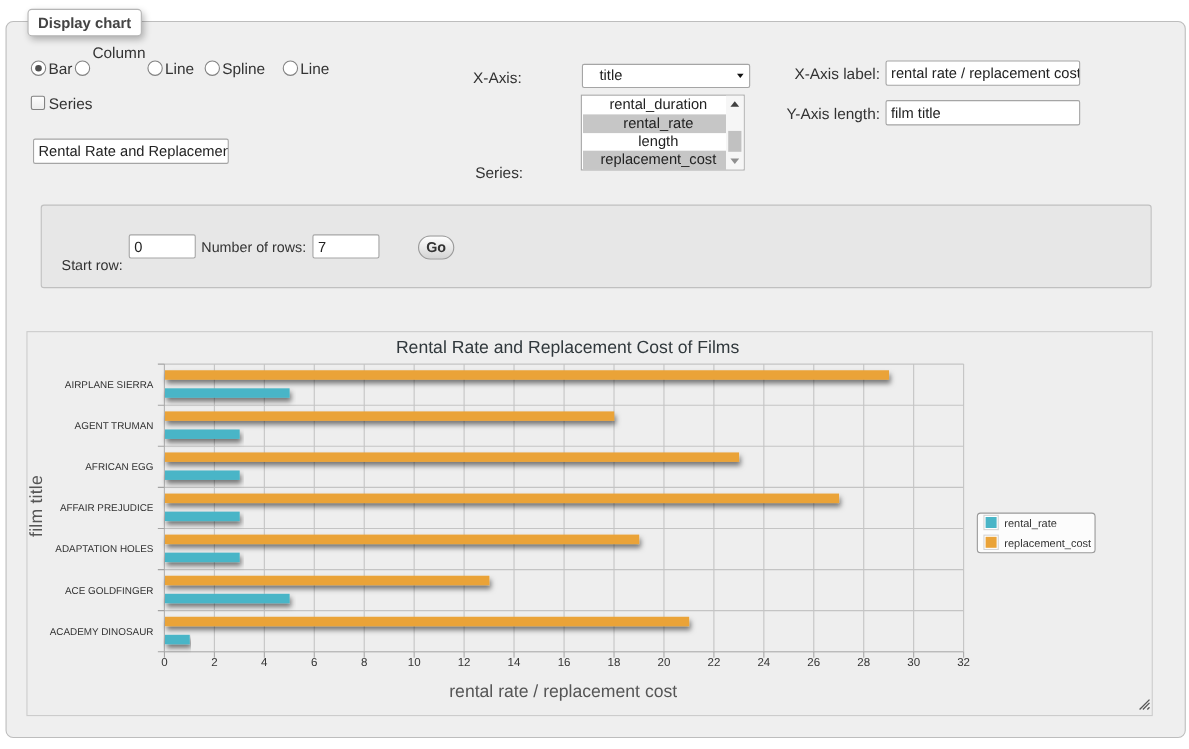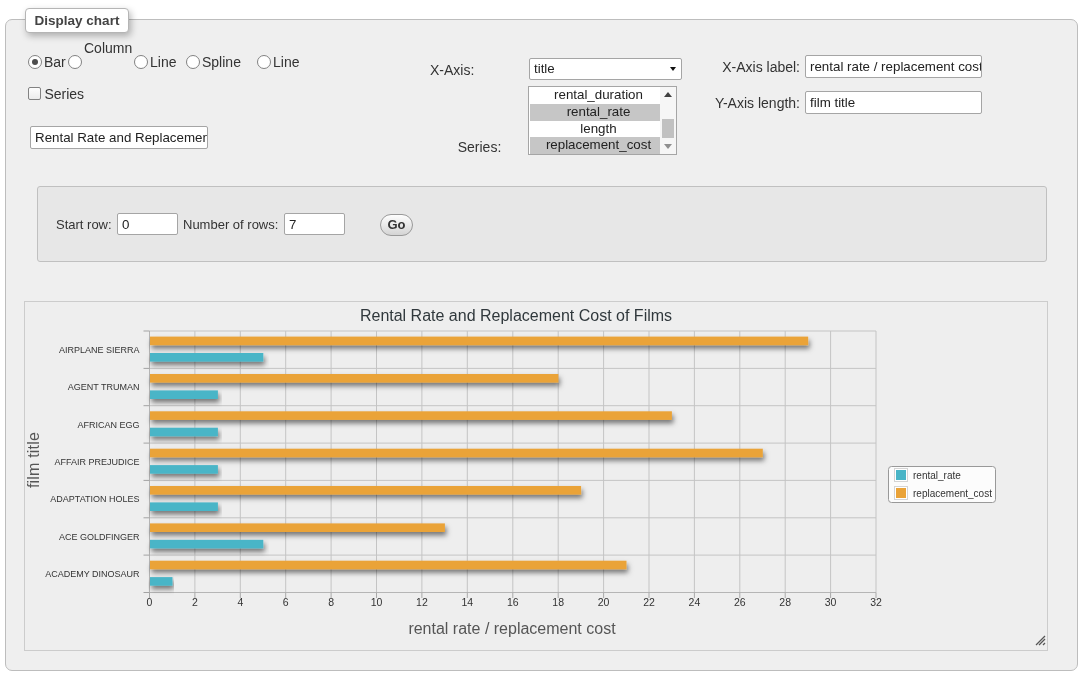--- a/index.html
+++ b/index.html
@@ -14,21 +14,21 @@
 #toolbar{left:37px;top:186px;width:1010px;height:76px;background:#e7e7e7;border:1px solid #c0c0c0;border-radius:3px;box-sizing:border-box;}
 .tlbl{font-size:13px;color:#333;}
 #gobtn{left:364px;top:214px;width:33px;height:22px;border:1px solid #999;border-radius:11px;background:linear-gradient(#fefefe,#d4d4d4);box-sizing:border-box;text-align:center;font-size:13px;font-weight:600;color:#333;line-height:20px;margin-left:16px;}
 #chartbox{left:24px;top:301px;width:1024px;height:350px;background:#eee;border:1px solid #ccc;box-sizing:border-box;}
 #mselect{left:528px;top:86px;width:149px;height:69px;background:#fff;border:1px solid #a5a5a5;box-sizing:border-box;text-align:center;}
 .mrow{position:absolute;left:1px;width:132px;height:16.75px;font-size:13.3333px;color:#222;padding-left:5px;line-height:16.5px;white-space:nowrap;overflow:hidden;box-sizing:border-box;}
 .msel{background:#c6c6c6;}
 #sbar{position:absolute;right:0;top:0;width:16px;height:67px;background:#f6f6f6;}
 .sarr{position:absolute;left:4px;width:0;height:0;}
 #sthumb{position:absolute;left:2px;top:32px;width:12px;height:19px;background:#c1c1c1;}
-#xselect{left:529px;top:58px;width:153px;height:22px;background:#fff;border:1px solid #a5a5a5;border-radius:2px;box-sizing:border-box;font-size:13.3333px;color:#222;line-height:20px;padding-left:4px;}
+#xselect{left:529px;top:58px;width:153px;height:22px;background:#fff;border:1px solid #a5a5a5;border-radius:2px;box-sizing:border-box;font-size:13.3333px;color:#222;line-height:20px;padding-left:15px;}
 #xselect .arr{position:absolute;right:5px;top:8px;width:0;height:0;border-left:3.5px solid transparent;border-right:3.5px solid transparent;border-top:4.5px solid #111;}
 </style></head>
 <body>
 <div id="wrap">
   <div class="abs" id="fieldset"></div>
   <div class="abs" id="legendbox">Display chart</div>
 
   <span class="radio on" style="left:27.7px;top:55px;"></span>
     <div class="abs lbl" style="left:44px;top:54px;">Bar</div>
   <span class="radio" style="left:67.9px;top:55px;"></span>
@@ -40,40 +40,40 @@
   <span class="radio" style="left:257px;top:55px;"></span>
     <div class="abs lbl" style="left:273px;top:54px;">Line</div>
 
   <span class="checkbox abs" style="left:28.4px;top:87.4px;"></span>
     <div class="abs lbl" style="left:44.4px;top:86px;">Series</div>
   <div class="abs tinput" style="left:30px;top:126px;width:178px;height:23px;line-height:22px;">Rental Rate and Replacement Cost of Films</div>
 
   <div class="abs lbl" style="left:430px;top:61.5px;width:95px;text-align:left;">X-Axis:</div>
   <div class="abs" id="xselect">title<span class="arr"></span></div>
 
-  <div class="abs lbl" style="left:432px;top:139px;width:95px;text-align:center;">Series:</div>
+  <div class="abs lbl" style="left:432px;top:149px;width:95px;text-align:left;">Series:</div>
   <div class="abs" id="mselect">
     <div class="mrow" style="top:0px;">rental_duration</div>
     <div class="mrow msel" style="top:16.75px;">rental_rate</div>
     <div class="mrow" style="top:33.5px;">length</div>
     <div class="mrow msel" style="top:50.25px;">replacement_cost</div>
     <div id="sbar">
       <span class="sarr" style="top:5px;border-left:4px solid transparent;border-right:4px solid transparent;border-bottom:5px solid #404040;"></span>
       <span class="sarr" style="bottom:5px;border-left:4px solid transparent;border-right:4px solid transparent;border-top:5px solid #8f8f8f;"></span>
       <span id="sthumb"></span>
     </div>
   </div>
 
   <div class="abs lbl" style="left:700px;top:59px;width:100px;text-align:right;">X-Axis label:</div>
   <div class="abs tinput" style="left:805px;top:55px;width:177px;height:23px;line-height:22px;">rental rate / replacement cost</div>
   <div class="abs lbl" style="left:700px;top:95px;width:100px;text-align:right;">Y-Axis length:</div>
   <div class="abs tinput" style="left:805px;top:91px;width:177px;height:23px;line-height:22px;">film title</div>
 
   <div class="abs" id="toolbar"></div>
-  <div class="abs tlbl" style="left:56px;top:217px;">Start row:</div>
+  <div class="abs tlbl" style="left:56px;top:233px;">Start row:</div>
   <div class="abs tinput" style="left:117px;top:213px;width:61px;height:22px;line-height:21px;">0</div>
   <div class="abs tlbl" style="left:183px;top:217px;">Number of rows:</div>
   <div class="abs tinput" style="left:284px;top:213px;width:61px;height:22px;line-height:21px;">7</div>
   <div class="abs" id="gobtn">Go</div>
 
   <div class="abs" id="chartbox">
     <div style="position:relative;width:1022px;height:348px;">
 <svg width="1022" height="348" style="position:absolute;left:0;top:0;font-family:'Liberation Sans',sans-serif">
 <defs>
             <filter id="bsh" x="-5%" y="-150%" width="110%" height="500%">

